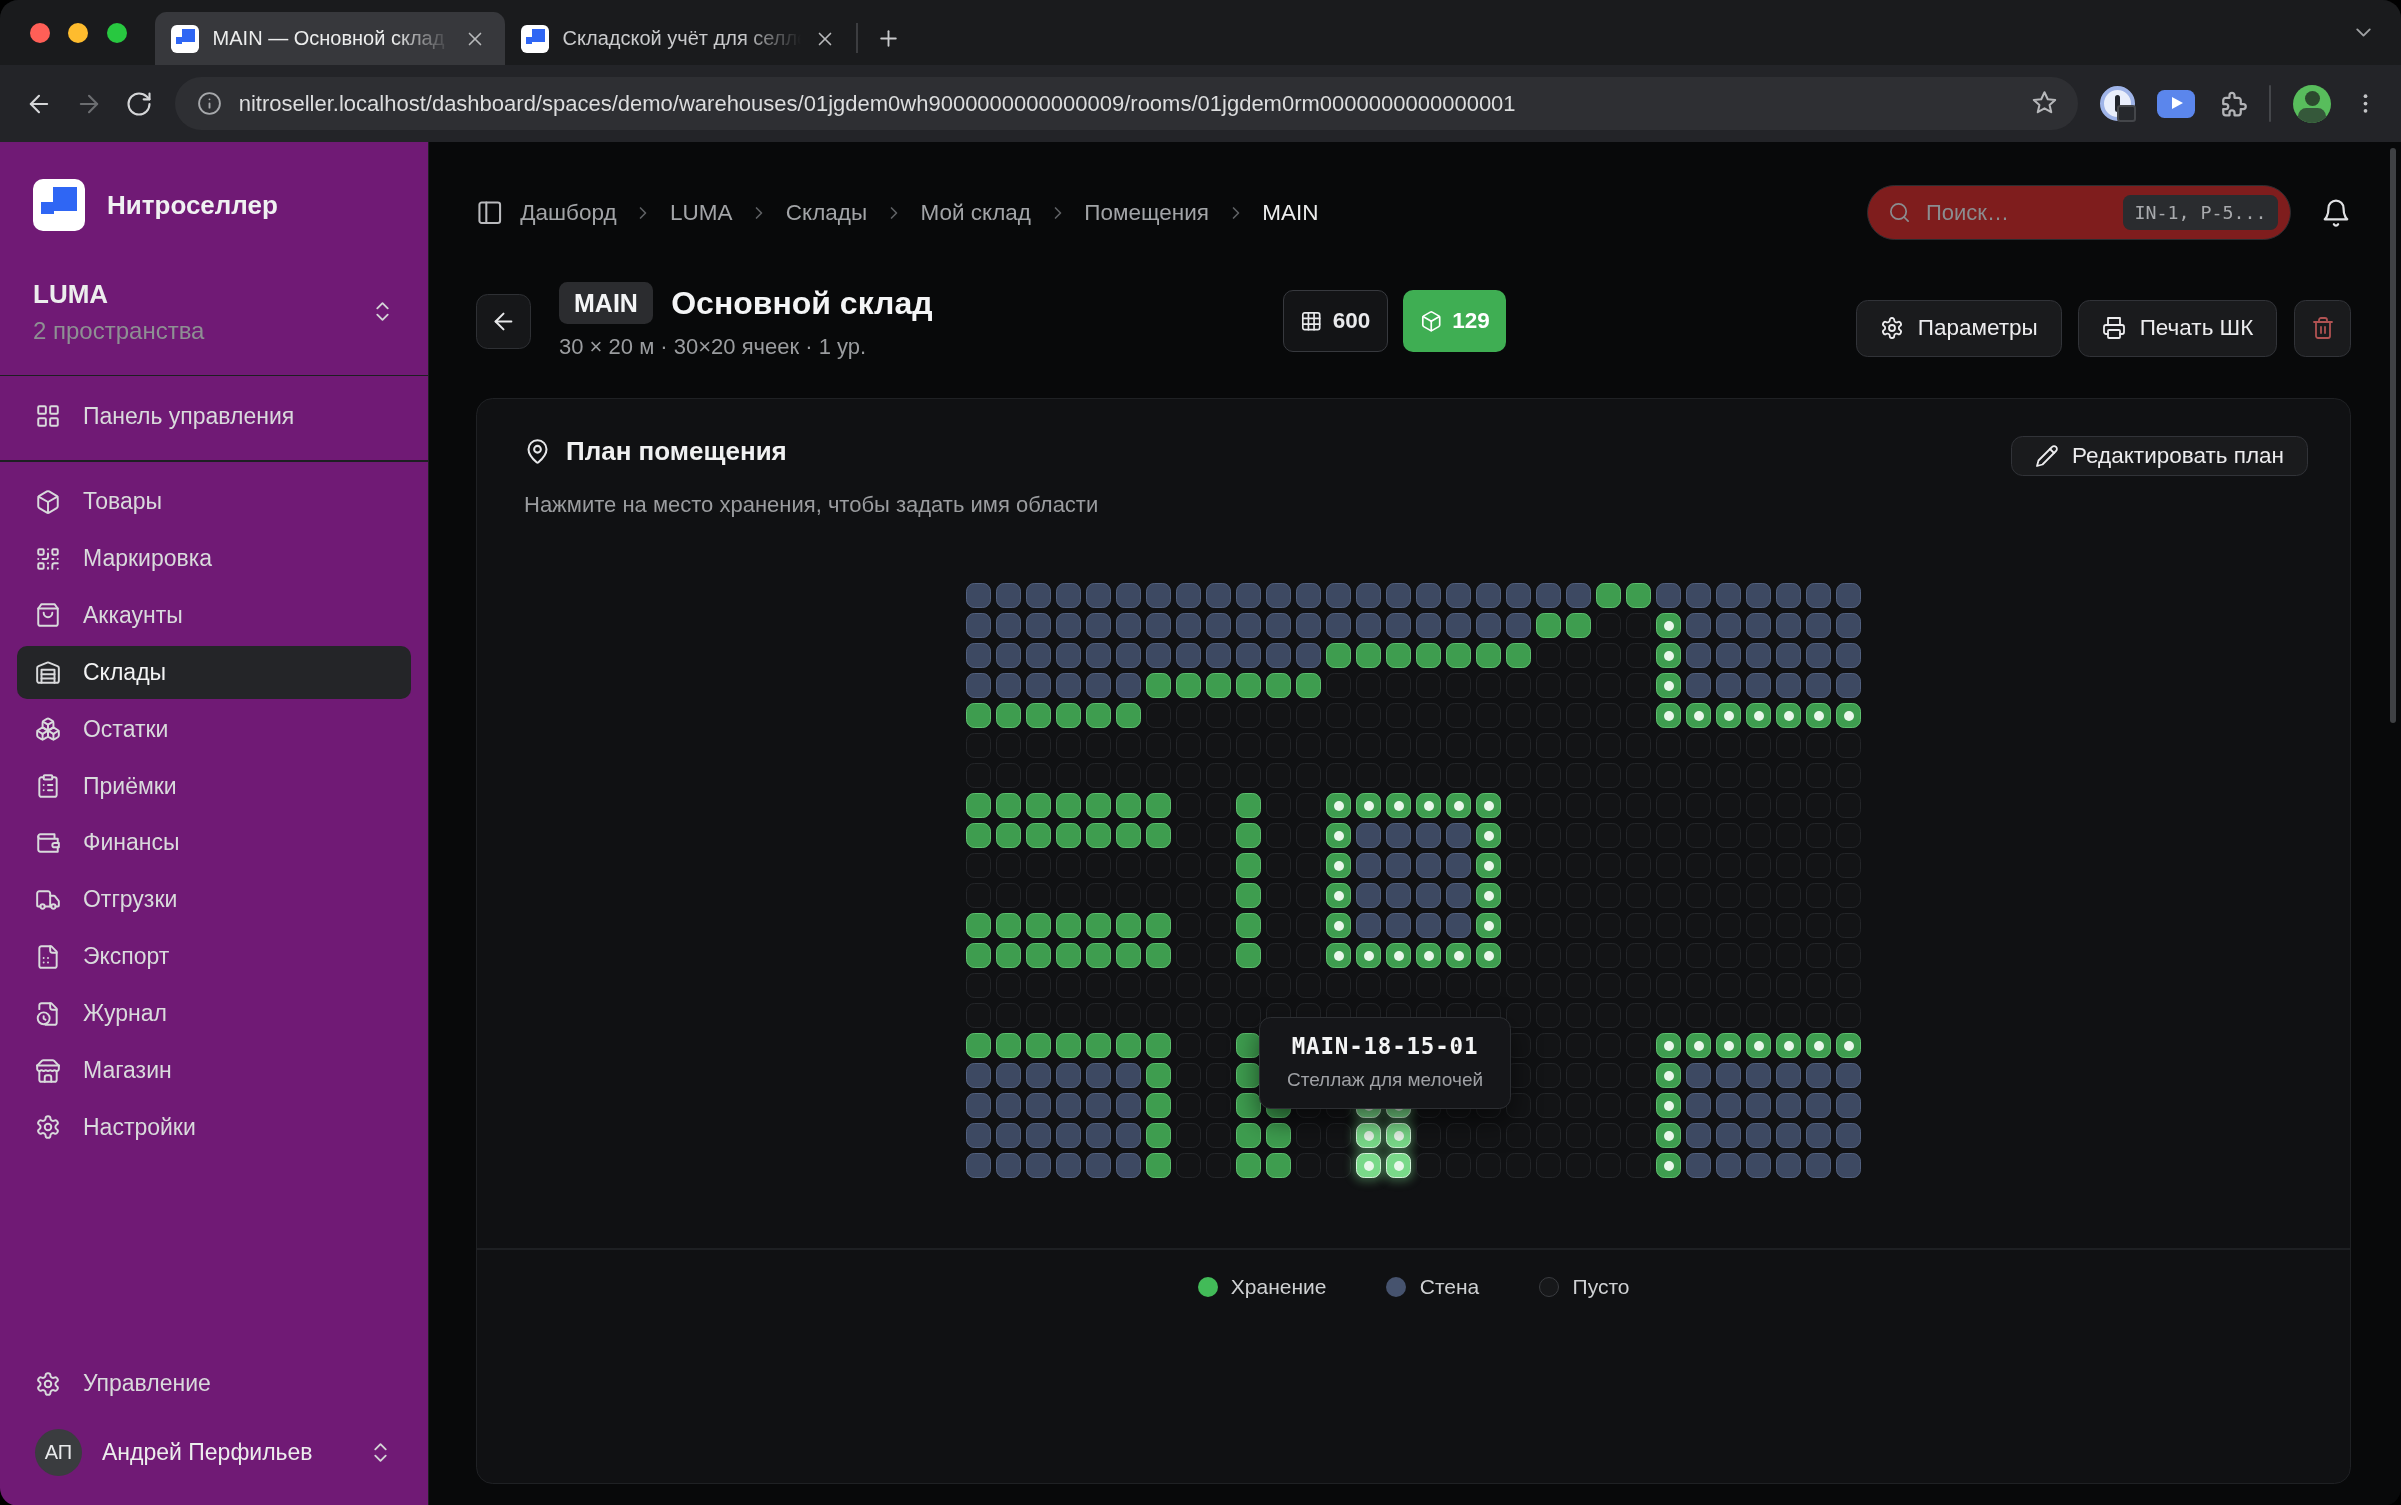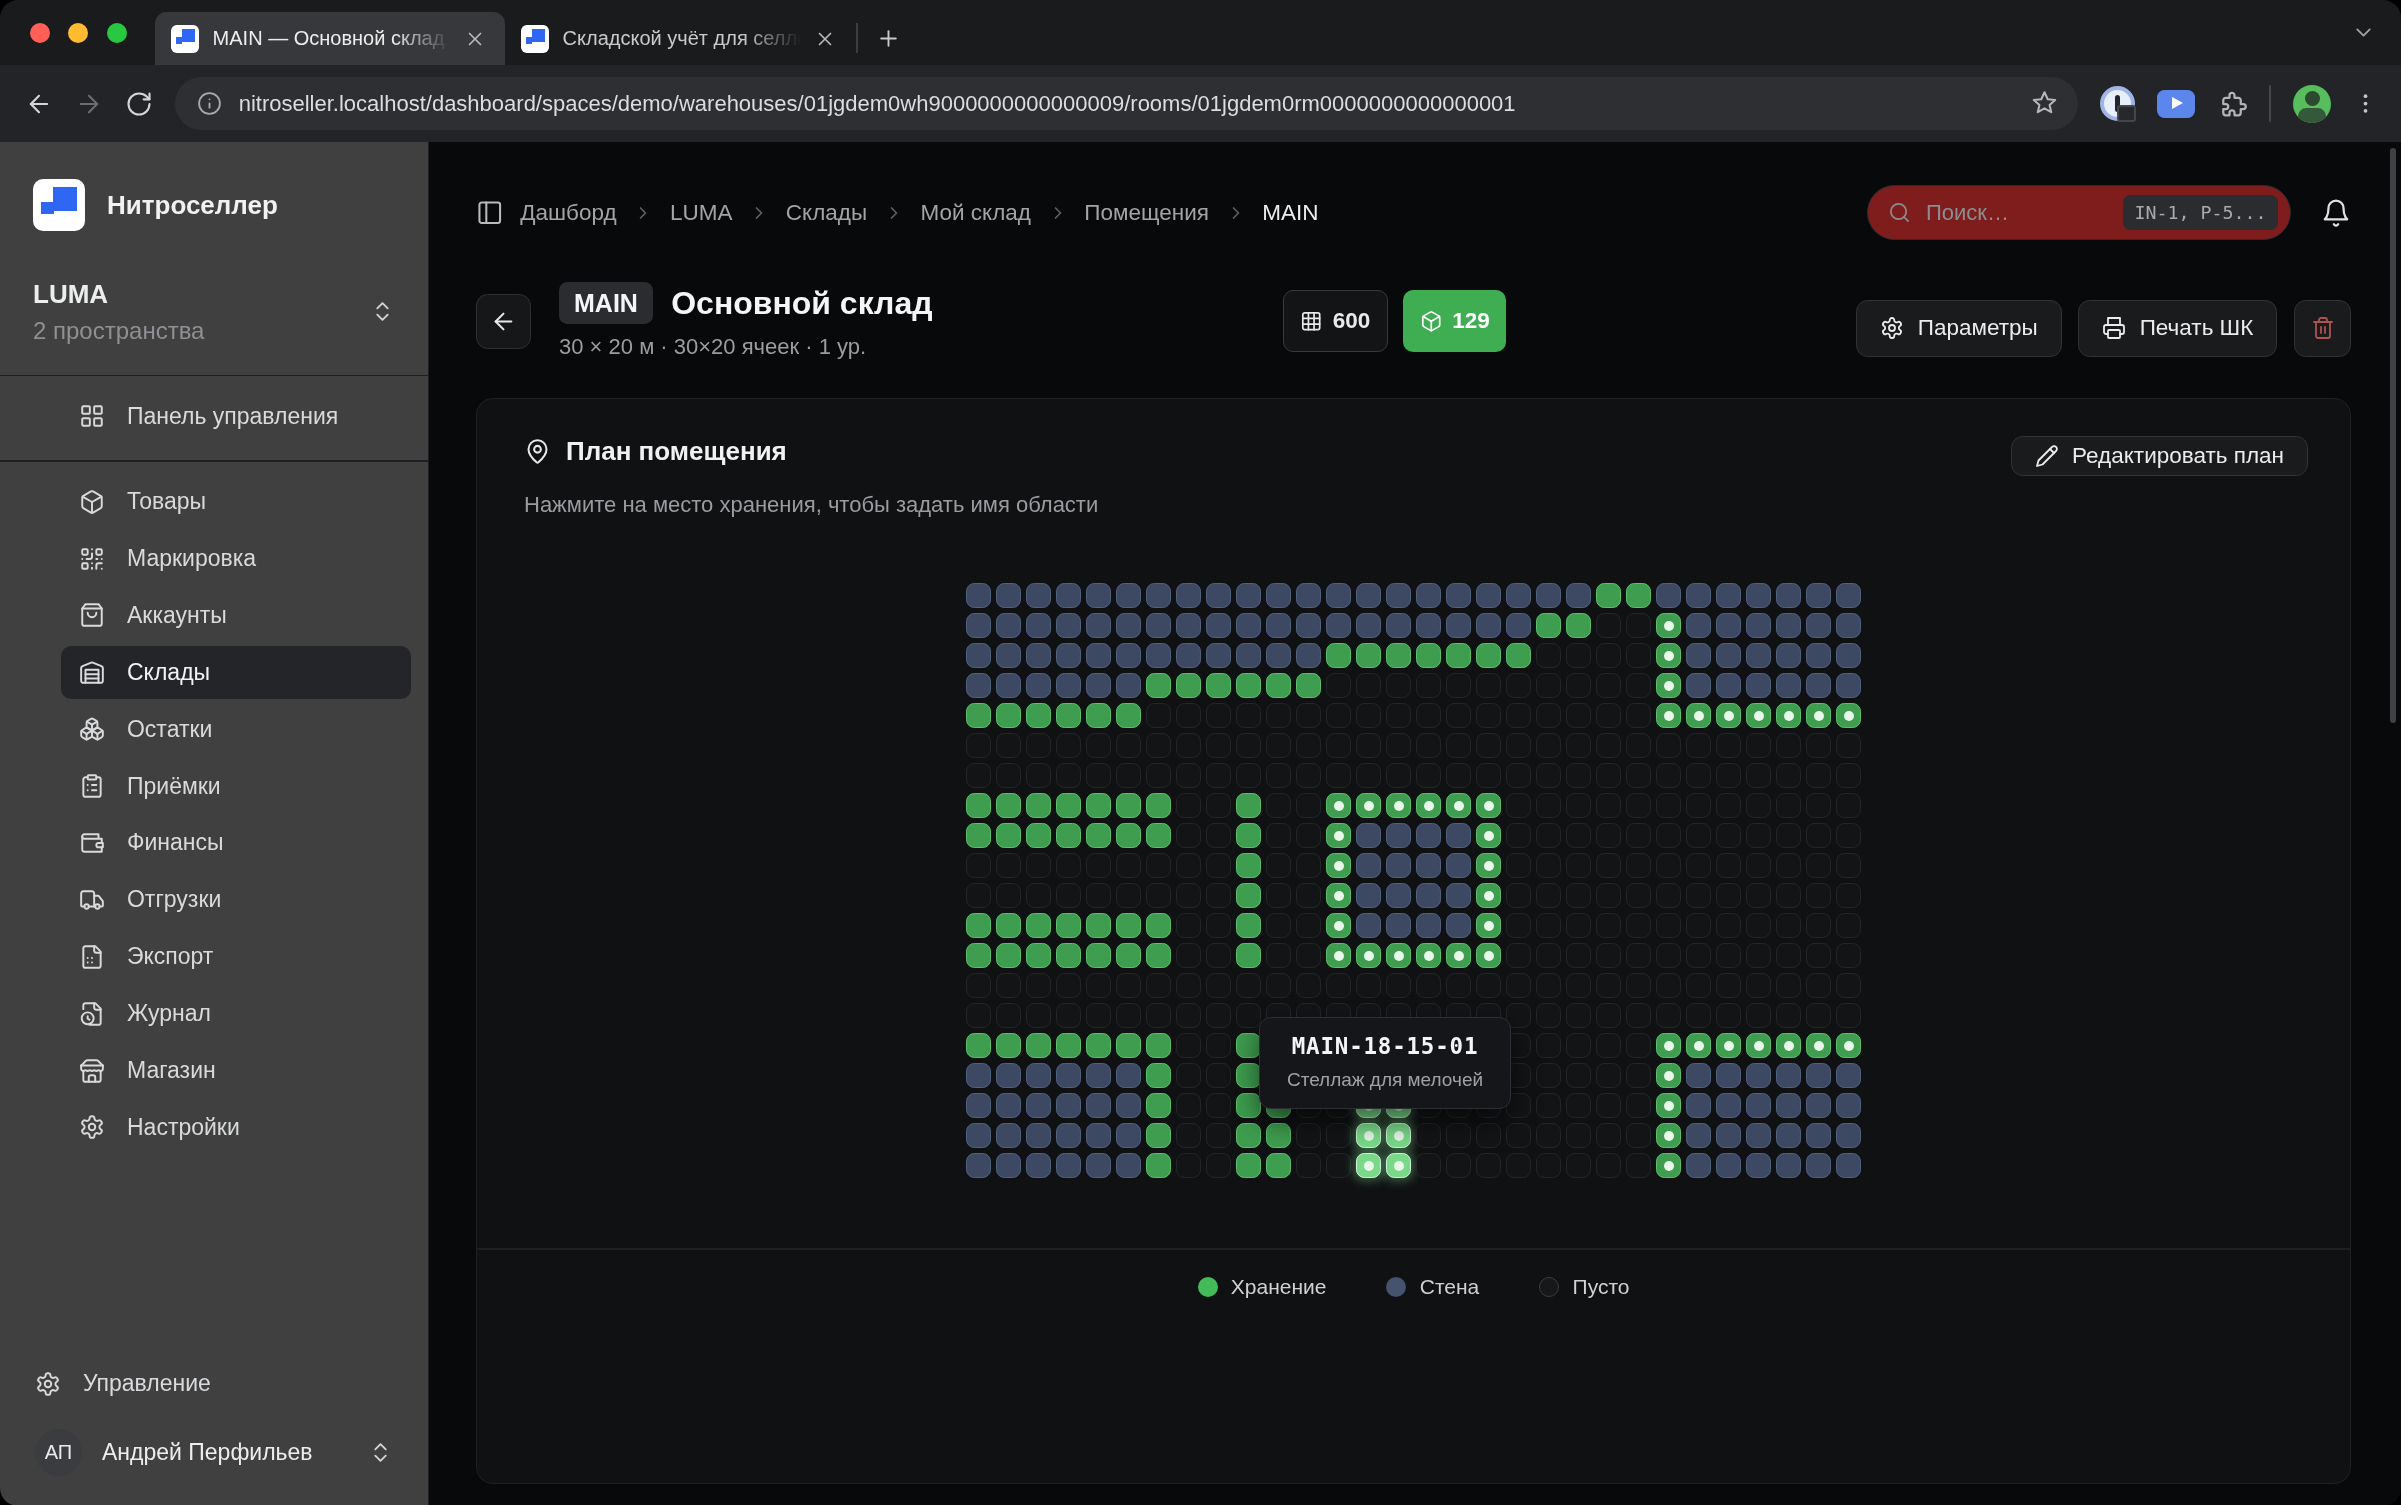--- a/index.html
+++ b/index.html
@@ -40,33 +40,33 @@
   .ytext::after { content:""; position:absolute; left:15px; top:7.5px; border-left:11.7px solid #fff; border-top:6.7px solid transparent; border-bottom:6.7px solid transparent; }
   .puzzle { width:30px; height:30px; color:#b3b4b7; }
   .ext-sep { width:2.5px; height:37px; background:#44464a; border-radius:1.7px; }
   .avatar-chrome { width:38px; height:38px; border-radius:50%; background:#58bd5c; position:relative; overflow:hidden; }
   .avatar-chrome::before { content:""; position:absolute; left:11.7px; top:6.7px; width:15px; height:15px; border-radius:50%; background:#2c4a2e; }
   .avatar-chrome::after { content:""; position:absolute; left:5px; top:23px; width:28px; height:18.3px; border-radius:8.3px; background:#35583a; }
   .kebab { width:25px; height:25px; color:#c3c4c6; }
 
   
   .app { display:flex; height:1364px; background:#08090a; }
-  .sidebar { width:429px; background:#404040; border-right:1.7px solid #1d1f22; display:flex; flex-direction:column; flex:none; }
+  .sidebar { width:429px; background:#701a75; border-right:1.7px solid #1d1f22; display:flex; flex-direction:column; flex:none; }
   .brand { display:flex; align-items:center; gap:22px; padding:37px 33px 0 33px; }
   .logo { width:52px; height:52px; border-radius:10px; background:#fff; position:relative; flex:none; }
   .logo .b1 { position:absolute; left:38%; top:16%; width:46%; height:46%; background:#2f66f4; }
   .logo .b2 { position:absolute; left:16%; top:44%; width:24%; height:24%; background:#2f66f4; }
   .brand-name { font-size:26px; font-weight:bold; color:#f0f1f2; }
   .space-picker { display:flex; align-items:center; margin:48px 33px 0 33px; }
   .space-col { flex:1; }
   .space-name { font-size:26px; font-weight:bold; color:#eceded; }
   .space-sub { font-size:24px; color:#8e9093; margin-top:6.7px; }
   .updown { width:25px; height:25px; color:#d3d4d6; }
   .divider { height:1.7px; background:#1d1f22; margin-top:30px; }
-  .side-section { padding:13.3px 16.7px;margin-left:44px; }
+  .side-section { padding:13.3px 16.7px; }
   .side-item { display:flex; align-items:center; gap:22px; padding:13.3px 18.3px; border-radius:10px; color:#d9dadc; font-size:23px; margin-bottom:3.3px; }
   .side-item .si-icon { width:26px; height:26px; color:#d9dadc; flex:none; }
   .side-item.active { background:#242528; color:#f2f3f4; }
   .side-footer { margin-top:auto; padding:0 16.7px 30px 16.7px; }
   .user-row { display:flex; align-items:center; gap:20px; padding:15px 18.3px 0 18.3px; }
   .user-avatar { width:47px; height:47px; border-radius:50%; background:#3a3c3f; color:#e9eaec; font-size:20px; display:flex; align-items:center; justify-content:center; flex:none; }
   .user-name { font-size:23px; color:#eceded; flex:1; }
 
   .main { flex:1; display:flex; flex-direction:column; min-width:0; }
   .topbar { display:flex; align-items:center; justify-content:space-between; padding:43px 50px 0 47px; }

